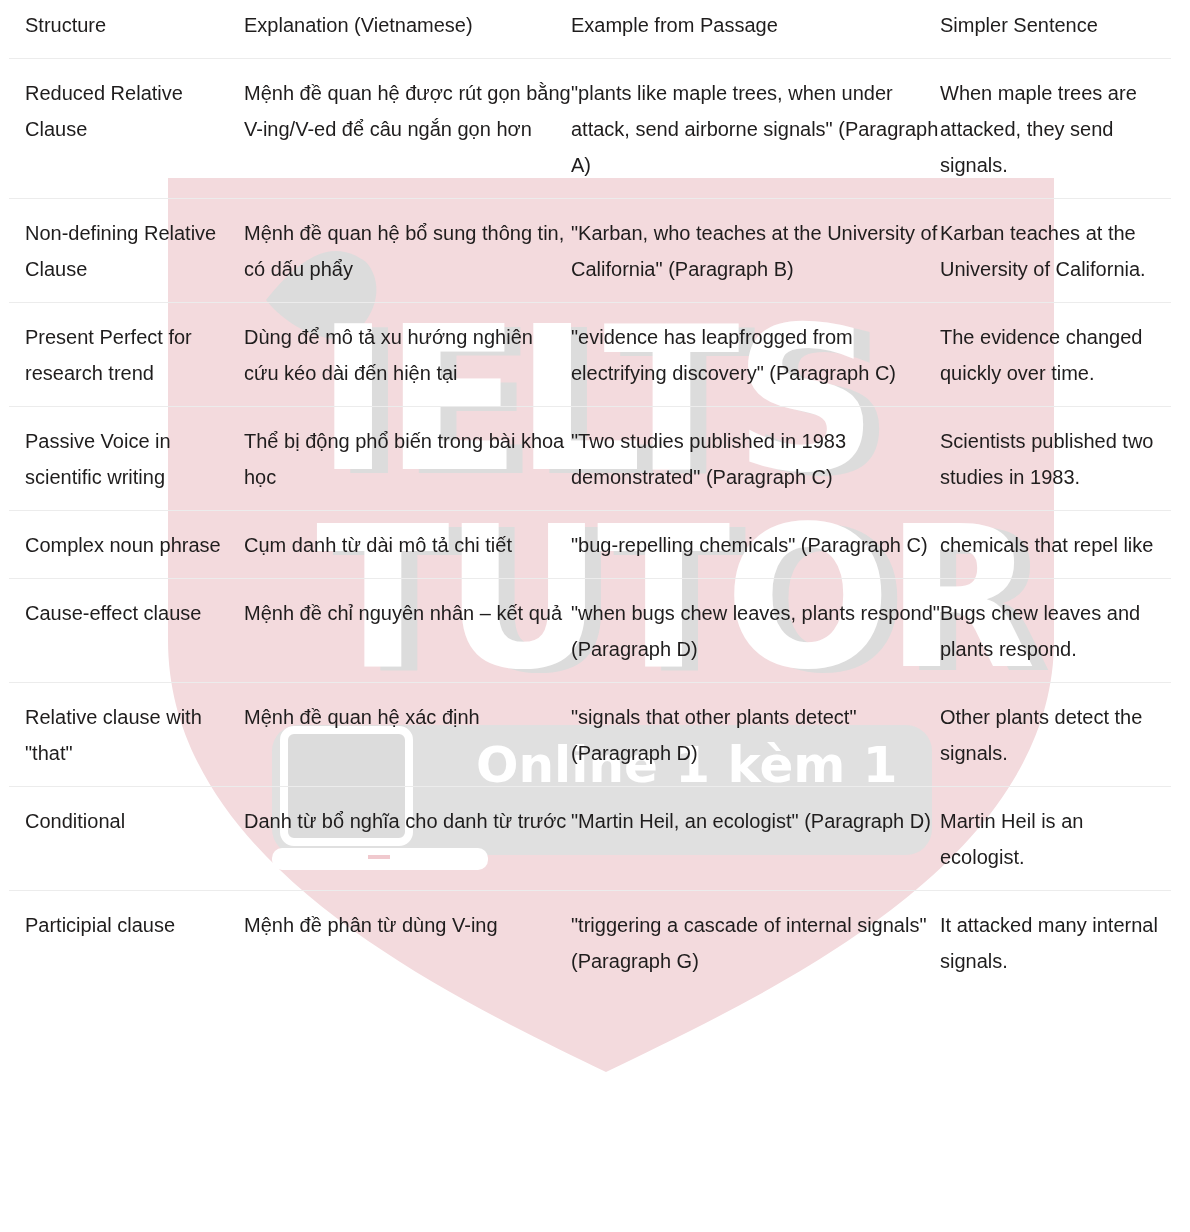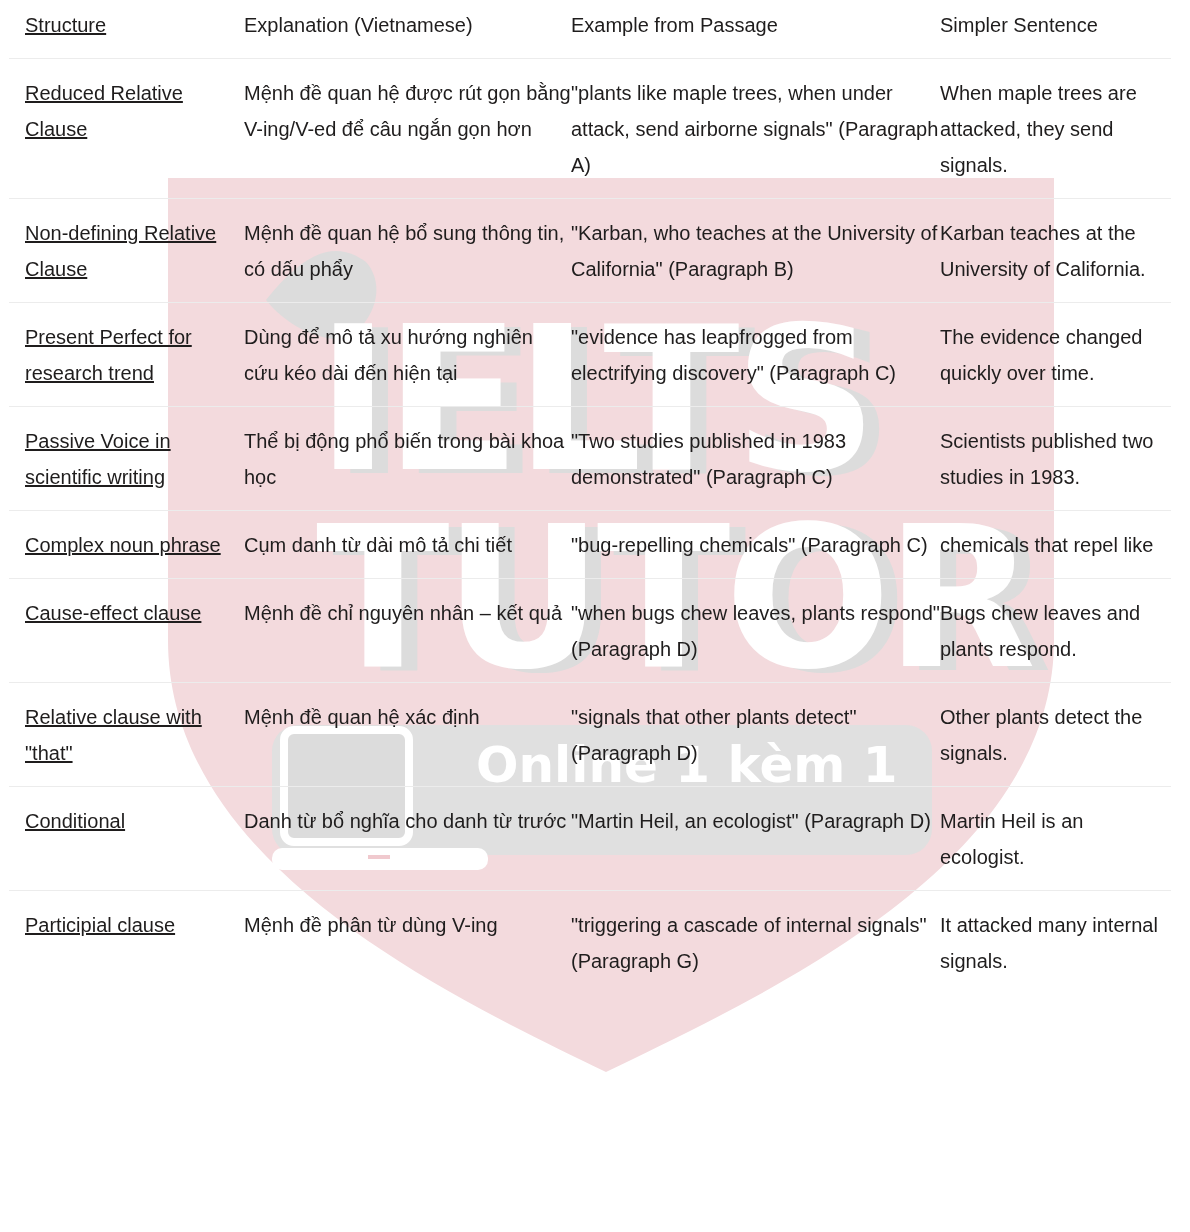--- a/index.html
+++ b/index.html
@@ -77,21 +77,21 @@
       border-bottom: 1px solid #ececec;
     }
     table.grammar tbody tr:last-child td {
       border-bottom: none;
       margin-top: 39px;
     }
     col.c1 { width: 235px; }
     col.c2 { width: 327px; }
     col.c3 { width: 369px; }
     col.c4 { width: 231px; }
-    .cell-1 { padding-left: 16px !important; text-decoration: underline; }
+    .cell-1 { padding-left: 16px !important; }
   </style>
 </head>
 <body>
 
 <div class="watermark">
   <svg width="1190" height="1232" viewBox="0 0 1190 1232">
 
     <path d="M152 178 L1038 178 L1038 640 C1038 860 760 990 590 1072 C420 990 152 860 152 640 Z" fill="#f3dadd"></path>
 
     <path d="M250 300 C290 250 320 240 350 262 C370 285 360 320 330 340 C300 340 270 325 250 300 Z" fill="#dcdcdc"></path>

